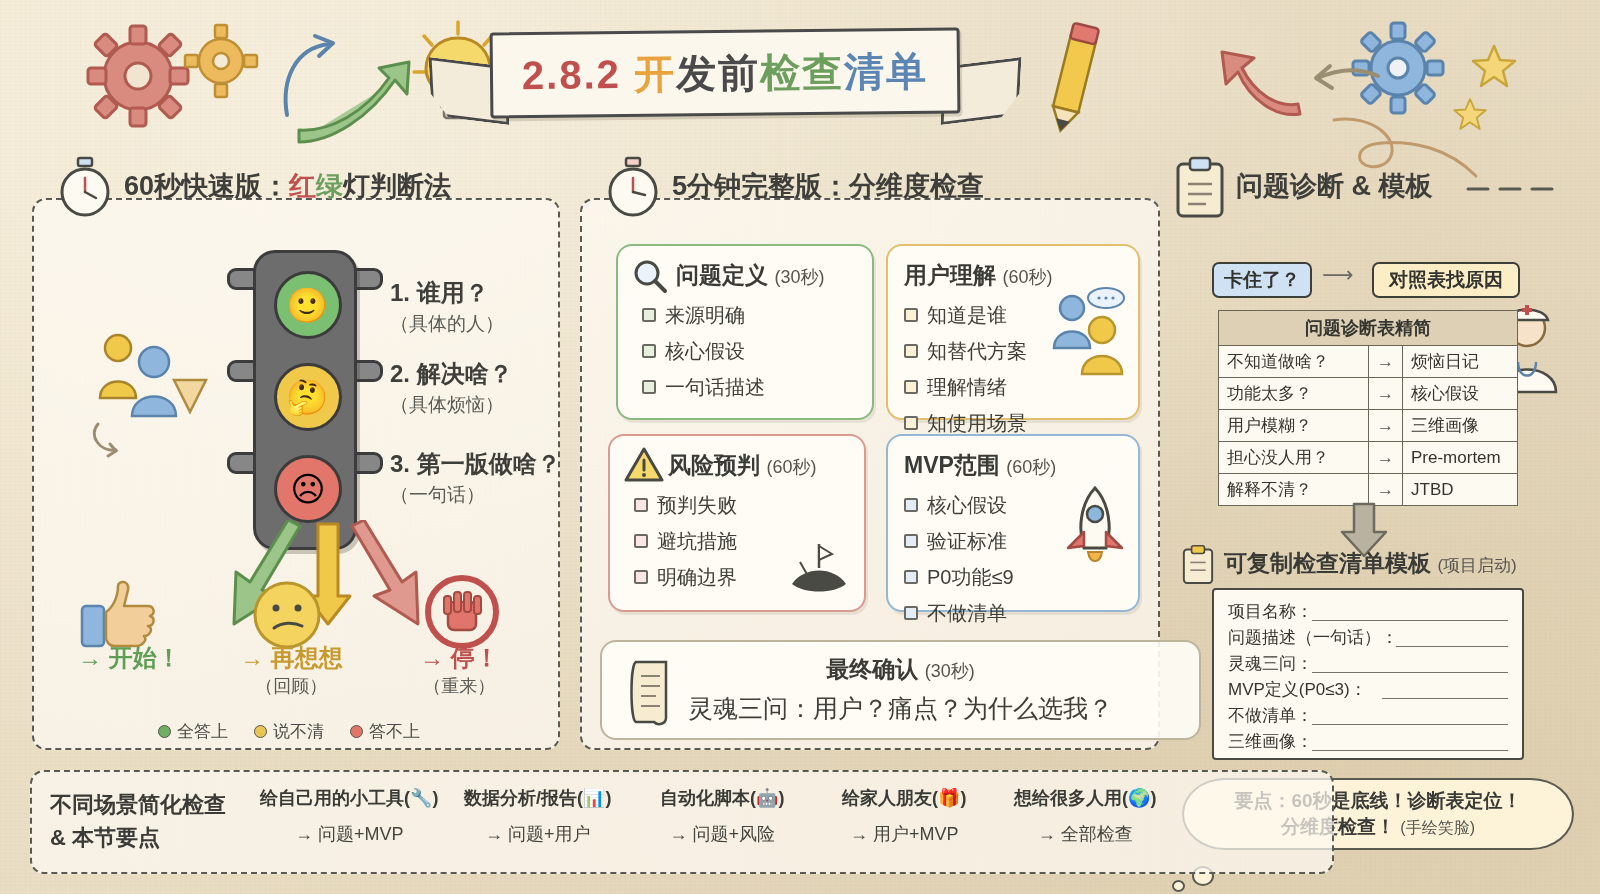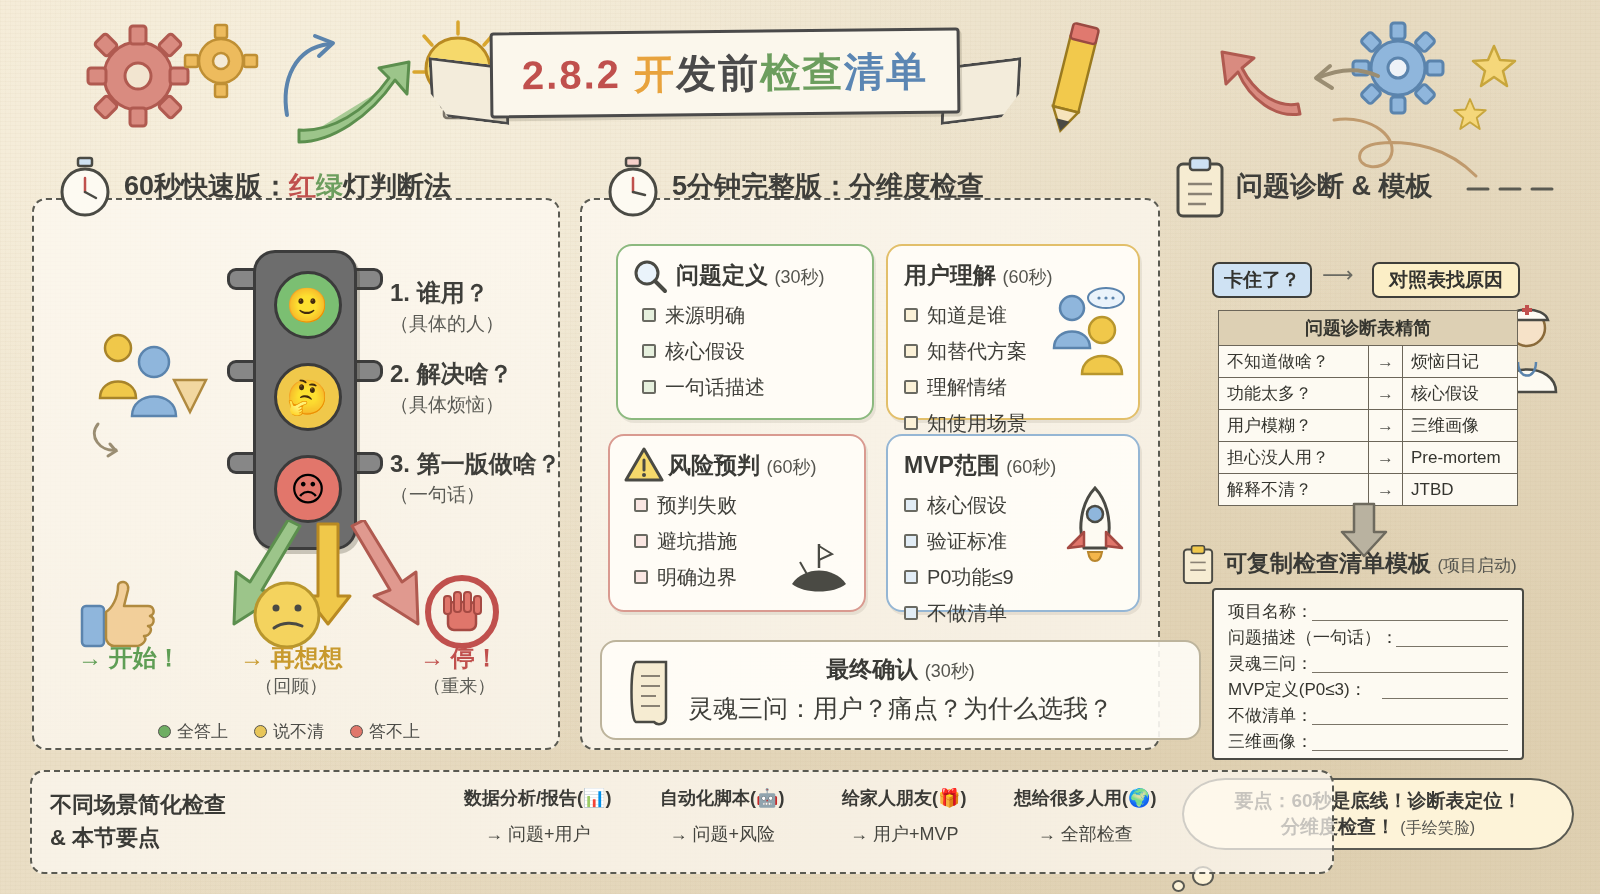--- a/index.html
+++ b/index.html
@@ -590,20 +590,24 @@
       <span>分维度检查！</span>
       <span class="sub">(手绘笑脸)</span>
     </div>
   </div>
 
   <div class="bottom">
     <div class="lead">
       <div>不同场景简化检查</div>
       <div>&amp; 本节要点</div>
     </div>
+    <div class="scn" style="left:228px;">
+      <div class="t">给自己用的小工具(🔧)</div>
+      <div class="b">→ 问题+MVP</div>
+    </div>
     <div class="scn" style="left:432px;">
       <div class="t">数据分析/报告(📊)</div>
       <div class="b">→ 问题+用户</div>
     </div>
     <div class="scn" style="left:628px;">
       <div class="t">自动化脚本(🤖)</div>
       <div class="b">→ 问题+风险</div>
     </div>
     <div class="scn" style="left:810px;">
       <div class="t">给家人朋友(🎁)</div>

